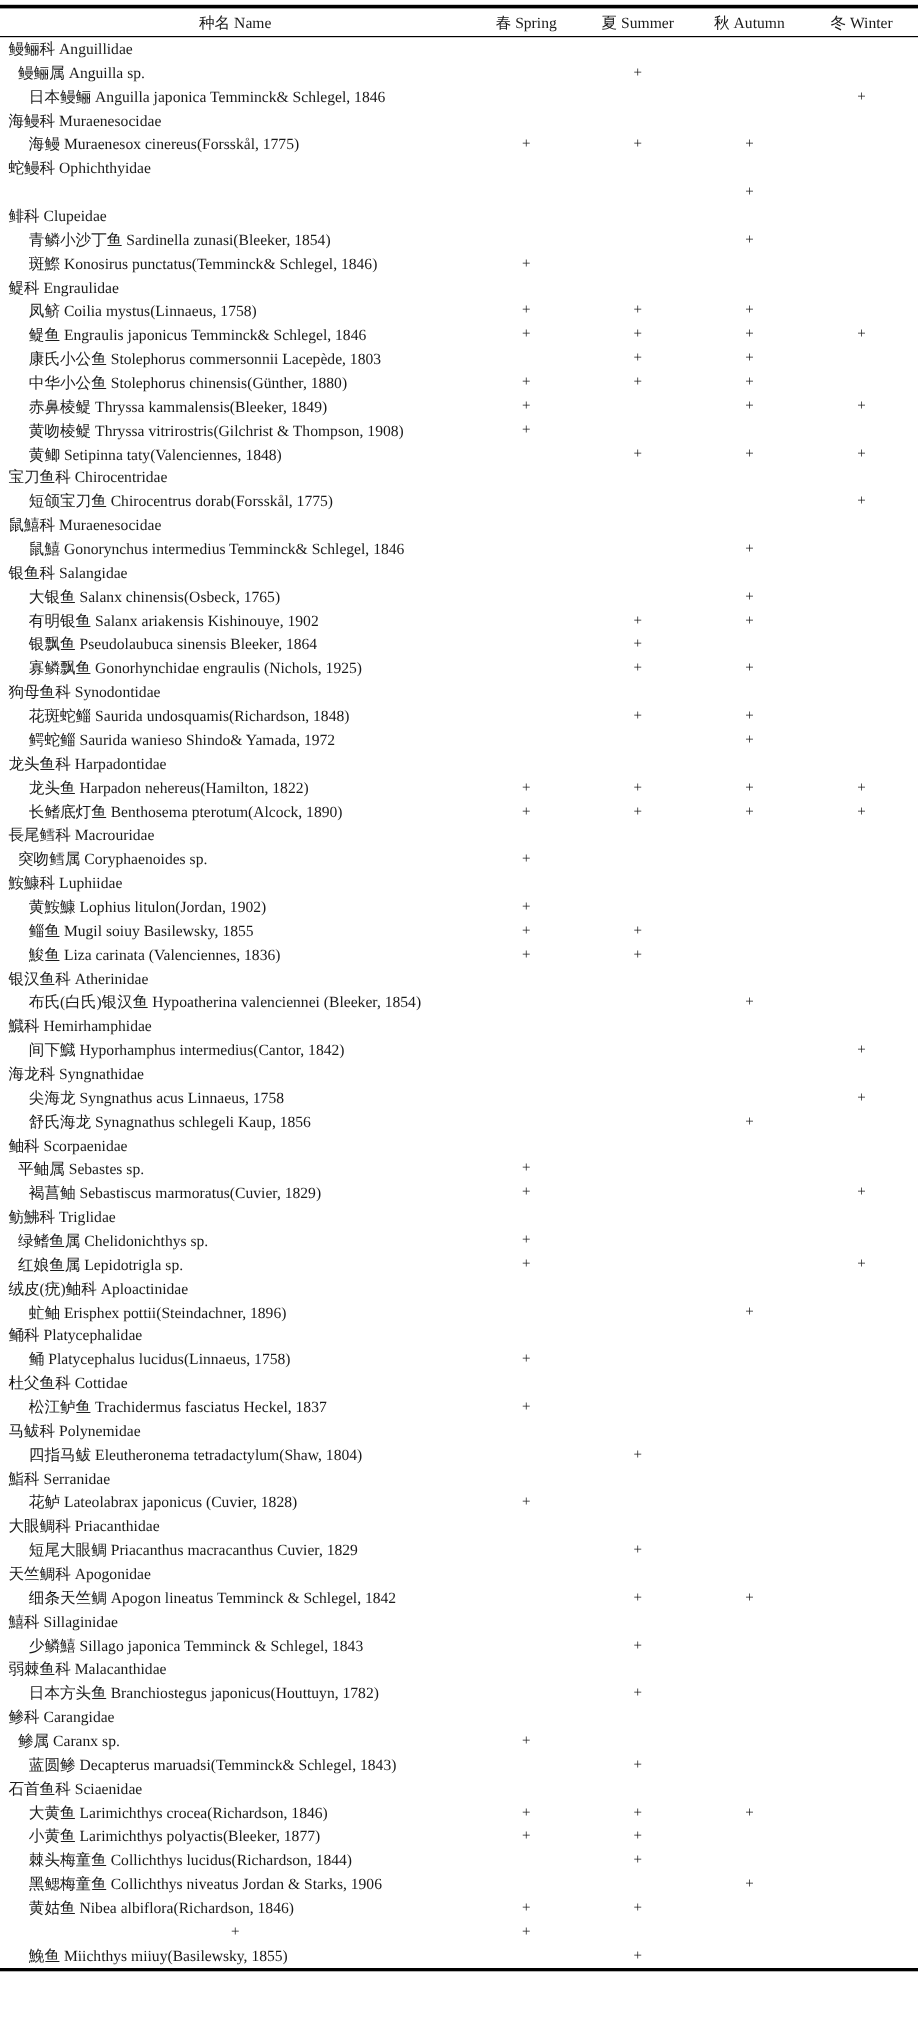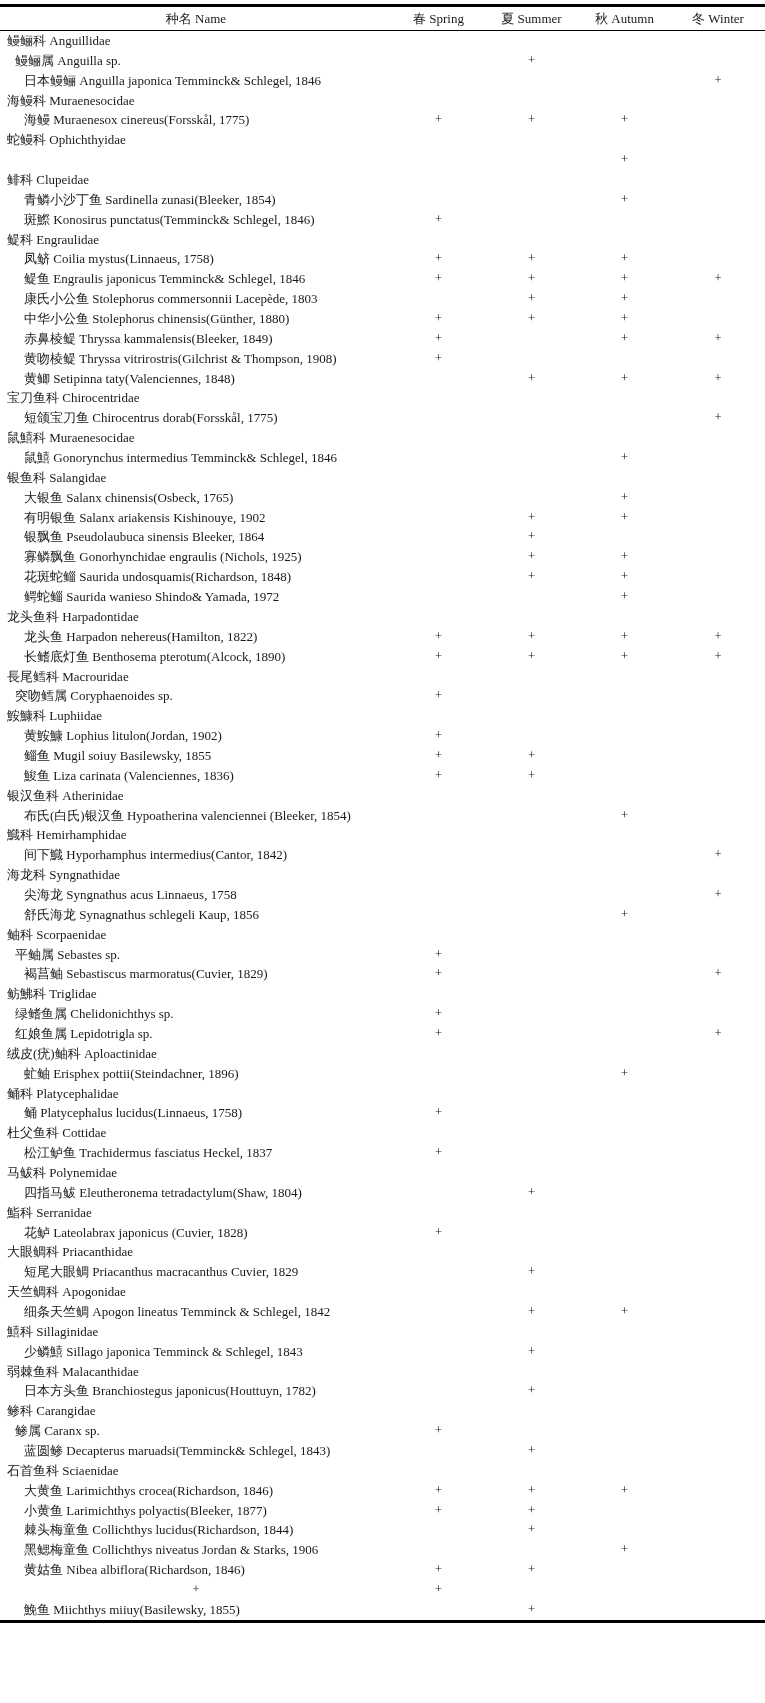--- a/index.html
+++ b/index.html
@@ -238,20 +238,27 @@
         <div class="season-cell"></div>
       </div>
       <div class="grid-row data-row">
         <div class="name-cell ind2"><span>寡鳞飘鱼</span><span class="sci"> Gonorhynchidae engraulis</span><span> (Nichols, 1925)</span></div>
         <div class="season-cell"></div>
         <div class="season-cell"><span>+</span></div>
         <div class="season-cell"><span>+</span></div>
         <div class="season-cell"></div>
       </div>
       <div class="grid-row data-row">
+        <div class="name-cell ind0"><span>狗母鱼科</span><span> Synodontidae</span></div>
+        <div class="season-cell"></div>
+        <div class="season-cell"></div>
+        <div class="season-cell"></div>
+        <div class="season-cell"></div>
+      </div>
+      <div class="grid-row data-row">
         <div class="name-cell ind2"><span>花斑蛇鲻</span><span class="sci"> Saurida undosquamis</span><span>(Richardson, 1848)</span></div>
         <div class="season-cell"></div>
         <div class="season-cell"><span>+</span></div>
         <div class="season-cell"><span>+</span></div>
         <div class="season-cell"></div>
       </div>
       <div class="grid-row data-row">
         <div class="name-cell ind2"><span>鳄蛇鲻</span><span class="sci"> Saurida wanieso</span><span> Shindo&amp; Yamada, 1972</span></div>
         <div class="season-cell"></div>
         <div class="season-cell"></div>

